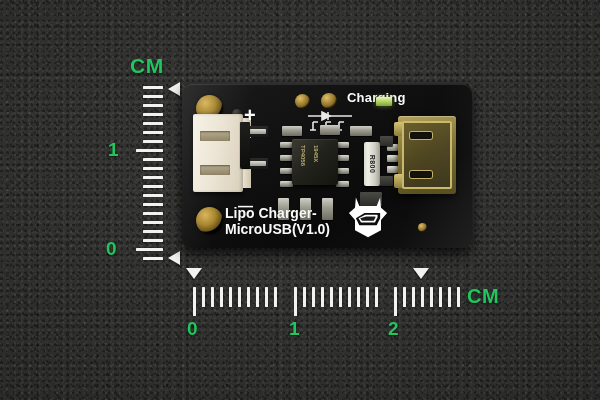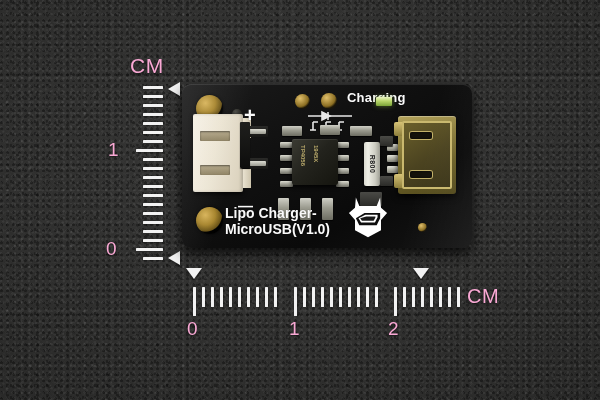--- a/index.html
+++ b/index.html
@@ -27,21 +27,21 @@
   .bg2{
     position:absolute;inset:0;
     background-image:
       repeating-linear-gradient(37deg, rgba(255,255,255,.018) 0 1px, rgba(0,0,0,.02) 1px 3px),
       repeating-linear-gradient(-51deg, rgba(255,255,255,.016) 0 1px, rgba(0,0,0,.022) 1px 4px);
     mix-blend-mode:overlay;
   }
 
   
   .ruler-label{
-    position:absolute;color:#f9a8d4;font-weight:normal;letter-spacing:.5px;
+    position:absolute;color:#22c55e;font-weight:bold;letter-spacing:.5px;
     text-shadow:0 1px 2px rgba(0,0,0,.6);
   }
   .tick{position:absolute;background:#f2f2f2;border-radius:.5px;box-shadow:0 0 2px rgba(0,0,0,.5);}
   .tri{position:absolute;width:0;height:0;filter:drop-shadow(0 1px 1px rgba(0,0,0,.5));}
   .tri-left{border-top:7px solid transparent;border-bottom:7px solid transparent;border-right:12px solid #f2f2f2;}
   .tri-down{border-left:8px solid transparent;border-right:8px solid transparent;border-top:11px solid #f2f2f2;}
 
   
   #pcb{
     position:absolute;left:182px;top:84px;width:290px;height:164px;

